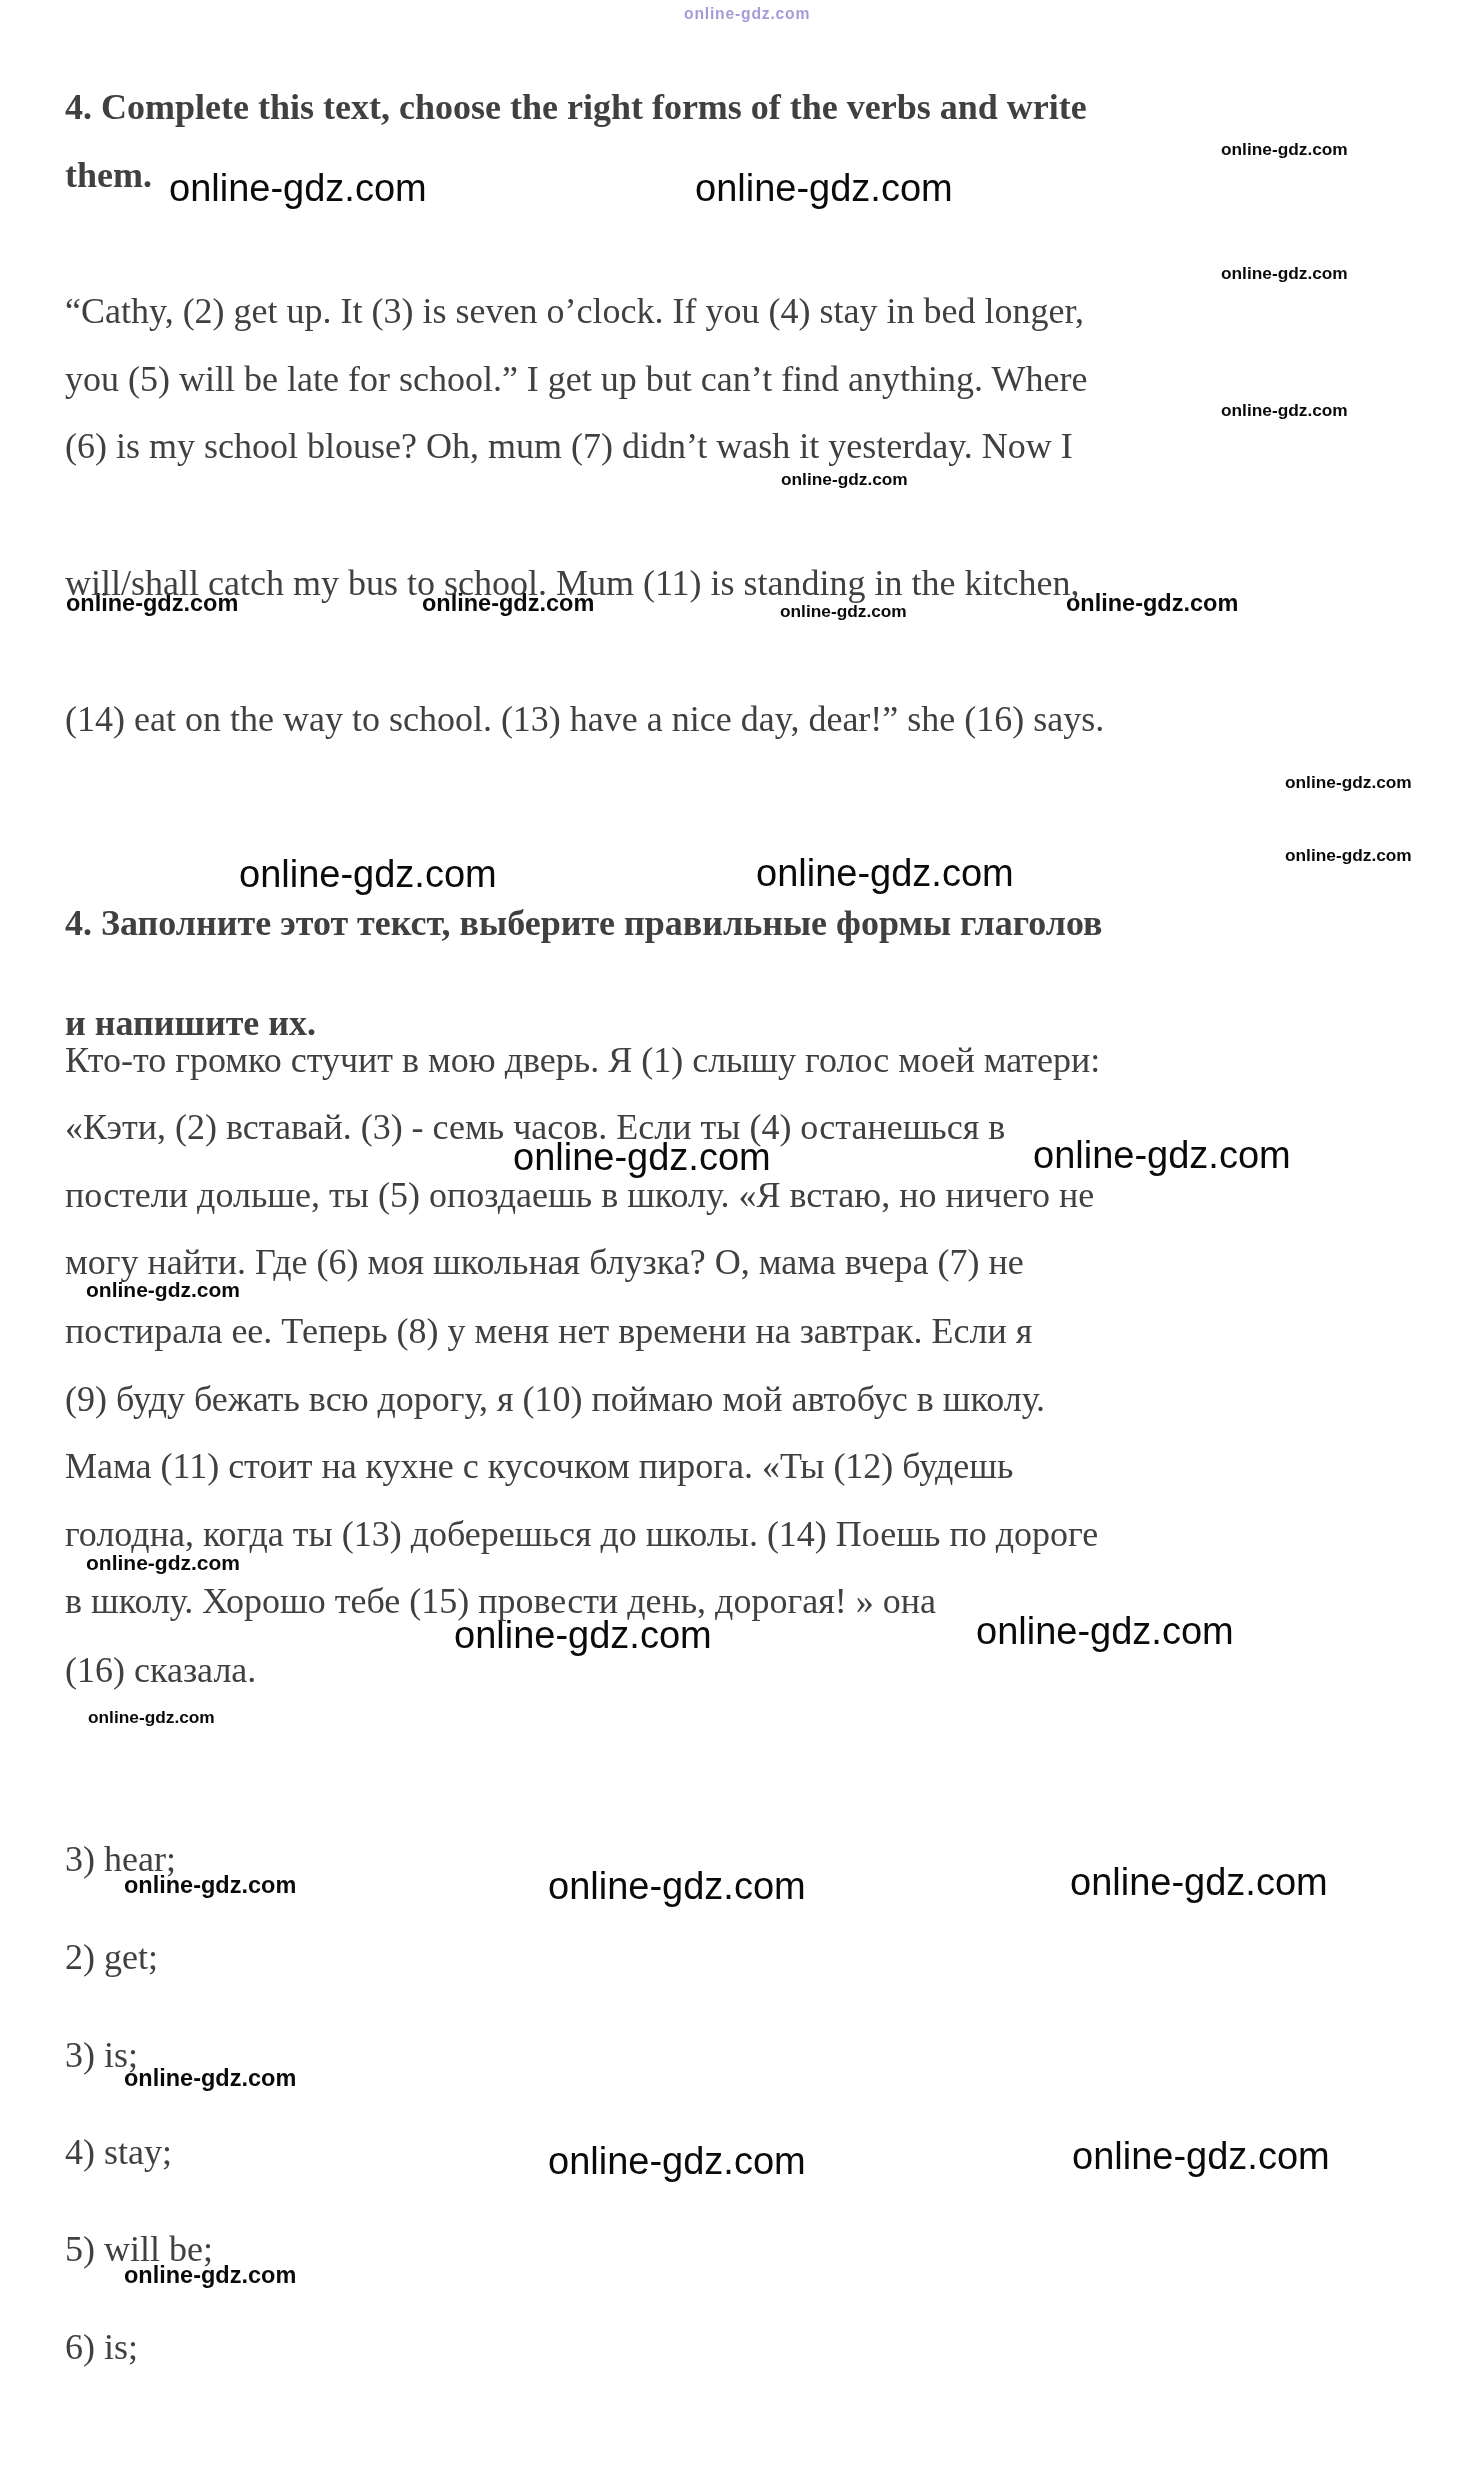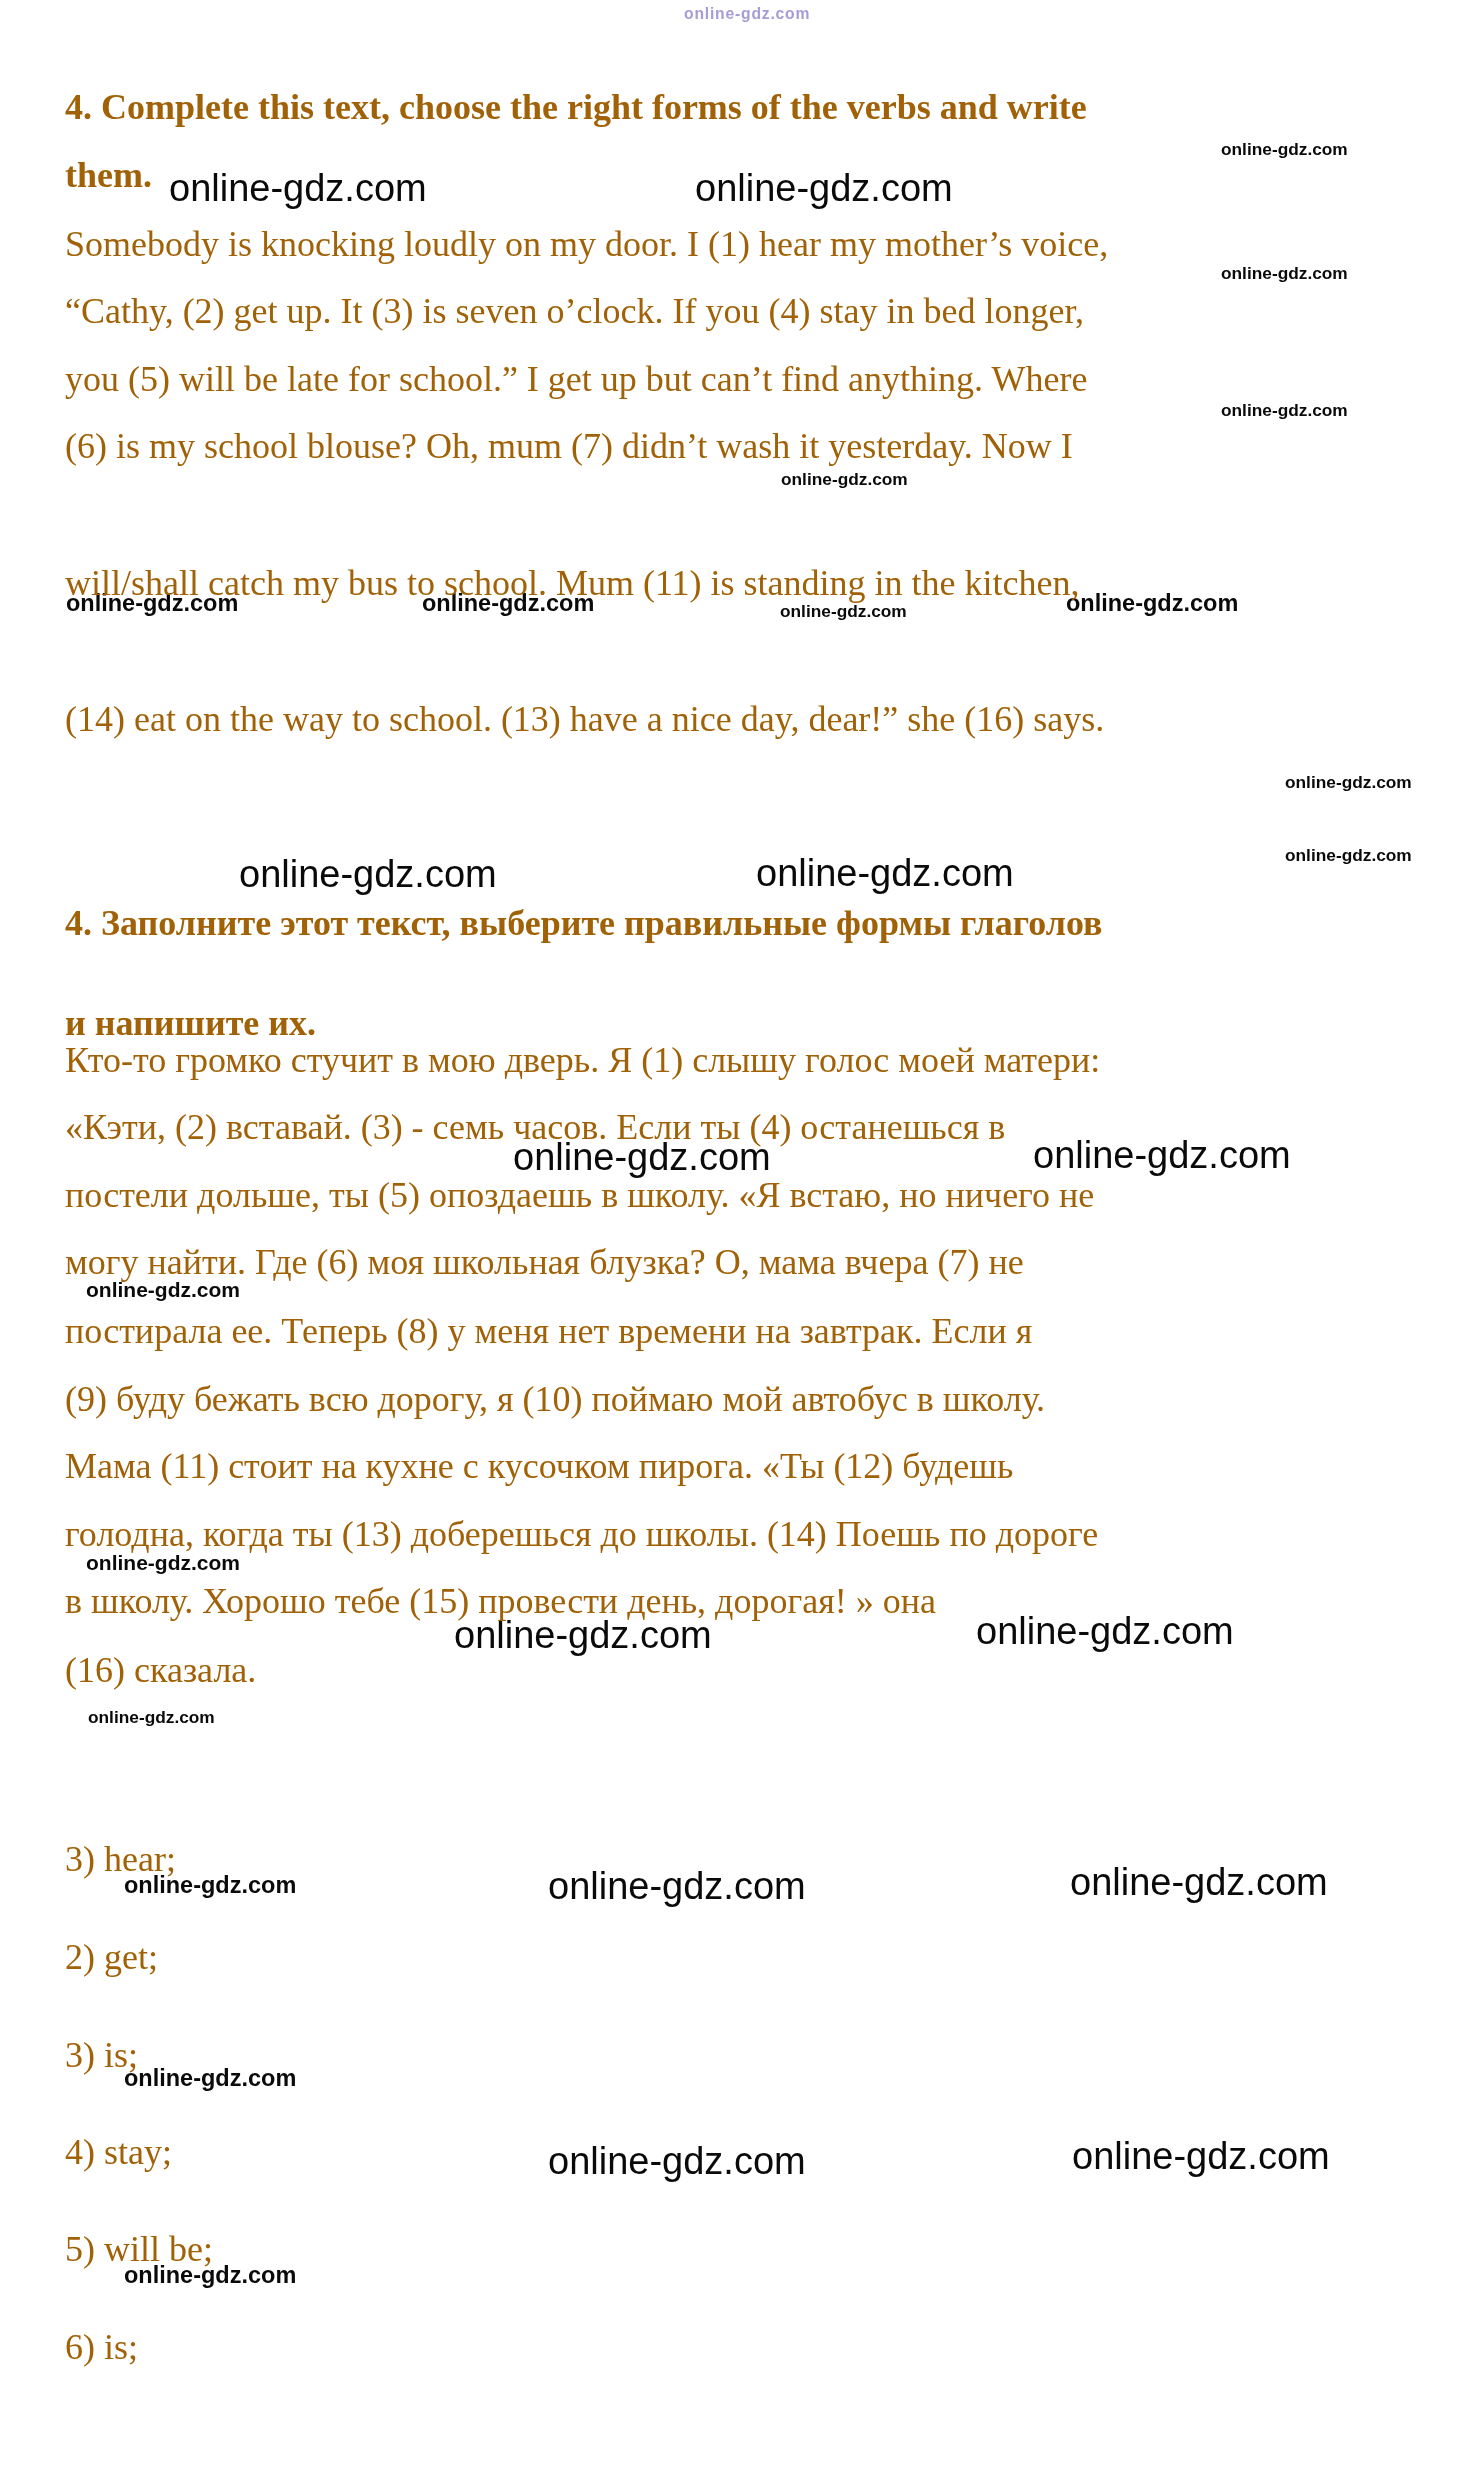--- a/index.html
+++ b/index.html
@@ -10,21 +10,21 @@
     height:2475px;
     background:#ffffff;
     font-family:"Liberation Serif", serif;
     overflow:hidden;
   }
   .t {
     position:absolute;
     left:65px;
     font-size:36px;
     line-height:1.2;
-    color:#a16207;
+    color:#404040;
     white-space:nowrap;
   }
   .h { font-weight:bold; }
   .wm {
     position:absolute;
     font-family:"Liberation Sans", sans-serif;
     color:#0a0a0a;
     line-height:1;
     white-space:nowrap;
   }
@@ -65,21 +65,20 @@
   <span class="wm wm-xl" style="left:548px;top:1867px">online-gdz.com</span>
   <span class="wm wm-xl" style="left:1070px;top:1863px">online-gdz.com</span>
   <span class="wm wm-md" style="left:124px;top:2067px">online-gdz.com</span>
   <span class="wm wm-xl" style="left:548px;top:2142px">online-gdz.com</span>
   <span class="wm wm-xl" style="left:1072px;top:2137px">online-gdz.com</span>
   <span class="wm wm-md" style="left:124px;top:2264px">online-gdz.com</span>
 
   <div class="t h" style="top:86px">4. Complete this text, choose the right forms of the verbs and write</div>
   <div class="t h" style="top:154px">them.</div>
 
-  <div class="t" style="top:223px">Somebody is knocking loudly on my door. I (1) hear my mother’s voice,</div>
   <div class="t" style="top:290px">“Cathy, (2) get up. It (3) is seven o’clock. If you (4) stay in bed longer,</div>
   <div class="t" style="top:358px">you (5) will be late for school.” I get up but can’t find anything. Where</div>
   <div class="t" style="top:425px">(6) is my school blouse? Oh, mum (7) didn’t wash it yesterday. Now I</div>
   <div class="t" style="top:562px">will/shall catch my bus to school. Mum (11) is standing in the kitchen,</div>
   <div class="t" style="top:698px">(14) eat on the way to school. (13) have a nice day, dear!” she (16) says.</div>
 
   <div class="t h" style="top:902px">4. Заполните этот текст, выберите правильные формы глаголов</div>
   <div class="t h" style="top:1002px">и напишите их.</div>
 
   <div class="t" style="top:1039px">Кто-то громко стучит в мою дверь. Я (1) слышу голос моей матери:</div>

